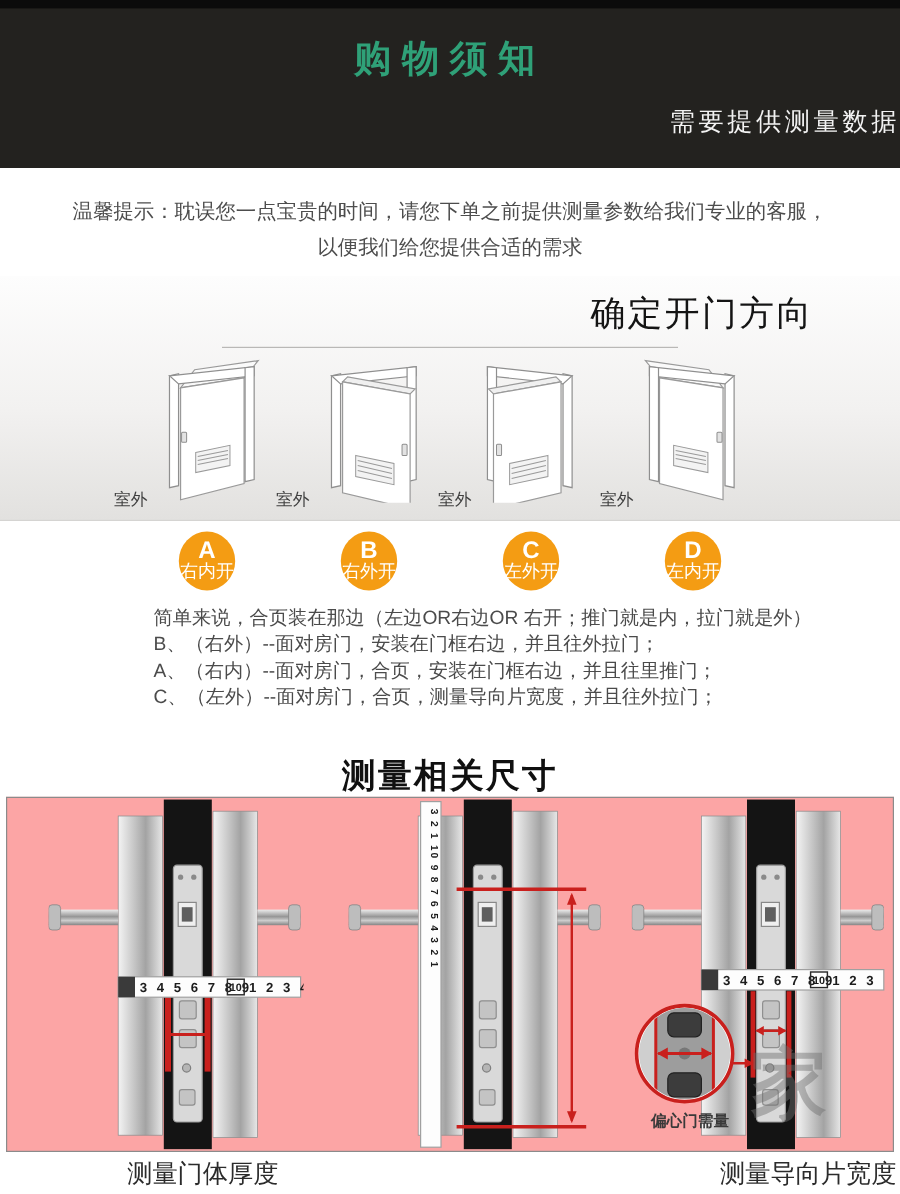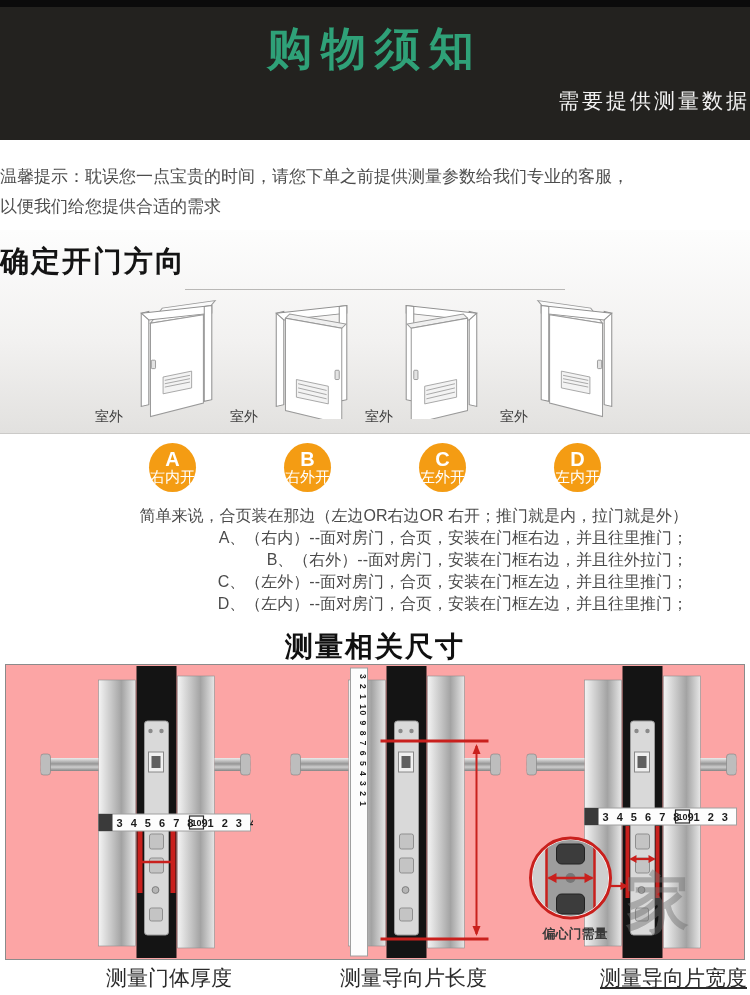--- a/index.html
+++ b/index.html
@@ -2,56 +2,56 @@
 <html lang="zh"><head>
 <meta charset="utf-8">
 <style>
   html,body{margin:0;padding:0;background:#ffffff;}
   body{font-family:"Liberation Sans","DejaVu Sans",sans-serif;}
   .page{position:relative;width:750px;height:995px;background:#ffffff;overflow:hidden;}
 
   
   .header{position:absolute;top:0;left:0;width:750px;height:140px;background:#23221f;}
   .header-topstrip{position:absolute;top:0;left:0;width:750px;height:7px;background:#0b0b0b;}
-  .header-title{padding-top:24px;text-align:center;font-size:45px;line-height:50px;font-weight:bold;color:#2fa178;letter-spacing:9px;}
+  .header-title{padding-top:24px;text-align:center;font-size:31px;line-height:50px;font-weight:bold;color:#2fa178;letter-spacing:9px;}
   .header-subtitle{margin-top:13px;text-align:right;font-size:21px;color:#f2f2f2;letter-spacing:3px;}
 
   
-  .notice{position:absolute;top:150px;left:0;width:750px;font-size:17px;color:#4d4d4d;line-height:30px;padding-top:12px;}
+  .notice{position:absolute;top:150px;left:0;width:750px;text-align:center;font-size:17px;color:#4d4d4d;line-height:30px;padding-top:12px;}
 
   
   .sec-direction{position:absolute;top:230px;left:0;width:750px;height:272px;}
   .dir-bg{position:absolute;top:0;left:0;width:750px;height:203px;
           background:linear-gradient(180deg,#fdfdfd 0%,#f2f1f0 55%,#e2e1df 100%);
           border-bottom:1px solid #cbcac8;}
-  .dir-heading{position:absolute;top:12px;left:0;width:678px;text-align:left;font-size:29px;font-weight:bold;color:#141414;letter-spacing:2px;}
+  .dir-heading{position:absolute;top:12px;left:0;width:678px;text-align:right;font-size:29px;font-weight:normal;color:#141414;letter-spacing:2px;}
   .dir-underline{position:absolute;top:59px;left:185px;width:380px;height:0;border-top:1px solid #b9b8b6;}
   .doors-row{position:absolute;top:52px;left:105px;width:540px;height:152px;display:flex;}
   .door-fig{position:relative;width:135px;height:152px;}
   .door-svg{position:absolute;top:0;left:6px;width:126px;height:148px;}
   .mirror{transform:scaleX(-1);}
   .outdoor{position:absolute;bottom:8px;left:-10px;font-size:14px;color:#3f3f3f;text-align:right;}
   .circles-row{position:absolute;top:213px;left:105px;width:540px;display:flex;}
   .circle-wrap{width:135px;display:flex;justify-content:center;}
   .abc-circle{width:47px;height:49px;border-radius:50%;background:#f49c13;color:#ffffff;text-align:center;}
   .abc-letter{font-size:20px;font-weight:bold;line-height:22px;margin-top:5px;}
   .abc-label{font-size:15px;line-height:13px;}
 
   
-  .explanation{position:absolute;top:505px;left:128px;width:560px;font-size:16px;color:#4b4b4b;line-height:22px;text-align:right;}
+  .explanation{position:absolute;top:505px;left:128px;width:560px;font-size:16px;color:#4b4b4b;line-height:22px;}
 
   
   .sec-measure{position:absolute;top:628px;left:0;width:750px;height:367px;}
   .measure-heading{position:absolute;top:0;left:0;width:750px;text-align:center;font-size:28px;font-weight:bold;color:#101010;letter-spacing:2px;}
   .measure-box{position:absolute;top:36px;left:5px;width:738px;height:294px;border:1px solid #8b8b8b;background:#fca5a5;text-align:right;}
   .lock-svg{position:absolute;top:1px;width:215px;height:292px;}
   .lock1{left:32px;} .lock2{left:282px;} .lock3{left:518px;}
   .captions-row{position:absolute;top:336px;left:0;width:750px;height:30px;}
   .cap{position:absolute;width:204px;text-align:right;font-size:21px;color:#2b2b2b;}
-  .cap1{left:28px;} .cap2{left:283px;} .cap3{left:543px;text-decoration:underline;}
+  .cap1{left:28px;} .cap2{left:283px;} .cap3{left:543px;}
 
   
   .watermark{position:absolute;left:570px;top:858px;width:175px;height:95px;pointer-events:none;color:rgba(110,110,110,0.45);font-weight:bold;font-size:64px;line-height:90px;text-align:center;z-index:5;}
 
   .defs-holder{position:absolute;width:0;height:0;overflow:hidden;}
 </style>
 </head>
 <body>
 
 <svg class="defs-holder" aria-hidden="true">
@@ -184,24 +184,23 @@
         <div class="abc-circle">
           <div class="abc-letter">D</div>
           <div class="abc-label">左内开</div>
         </div>
       </div>
     </div>
   </div>
 
   <div class="explanation">
     <div>简单来说，合页装在那边（左边OR右边OR 右开；推门就是内，拉门就是外）</div>
+    <div>B、（右外）--面对房门，安装在门框右边，并且往外拉门；</div>
     <div>A、（右内）--面对房门，合页，安装在门框右边，并且往里推门；</div>
-    <div>B、（右外）--面对房门，安装在门框右边，并且往外拉门；</div>
-    <div>C、（左外）--面对房门，合页，安装在门框左边，并且往里推门；</div>
-    <div>D、（左内）--面对房门，合页，安装在门框左边，并且往里推门；</div>
+    <div>C、（左外）--面对房门，合页，测量导向片宽度，并且往外拉门；</div>
   </div>
 
   <div class="sec-measure">
     <div class="measure-heading">测量相关尺寸</div>
 
     <div class="measure-box">
 
       <svg class="lock-svg lock1" viewBox="0 0 210 292">
         <use href="#lock-base"></use>
         <rect x="97" y="165" width="5" height="62" fill="#c9201d"></rect>
@@ -256,20 +255,19 @@
           <line x1="22" y1="212" x2="66" y2="212" stroke="#c9201d" stroke-width="2.5"></line>
           <polygon points="21,212 30,207 30,217" fill="#c9201d"></polygon>
           <polygon points="67,212 58,207 58,217" fill="#c9201d"></polygon>
         </g>
         <text x="16" y="272" font-size="13" fill="#3a3a3a" font-weight="bold">偏心门需量</text>
       </svg>
     </div>
 
     <div class="captions-row">
       <div class="cap cap1">测量门体厚度</div>
-      <div class="cap cap2">测量导向片长度</div>
       <div class="cap cap3">测量导向片宽度</div>
     </div>
   </div>
 
   <div class="watermark">家</div>
 
 </div>
 
 </body></html>

